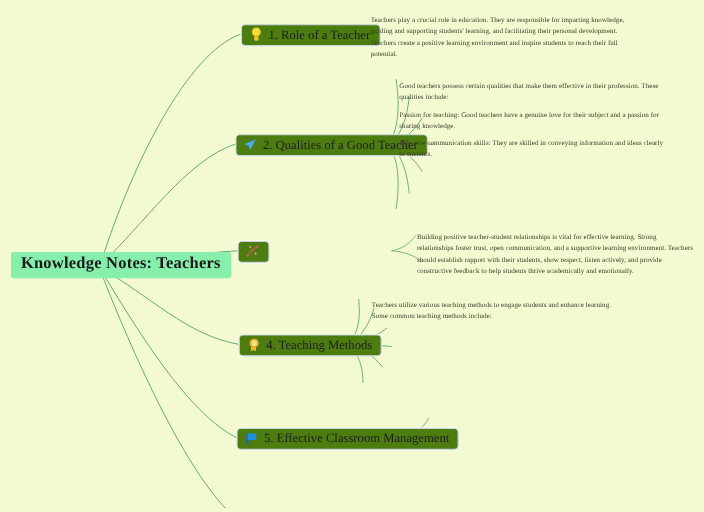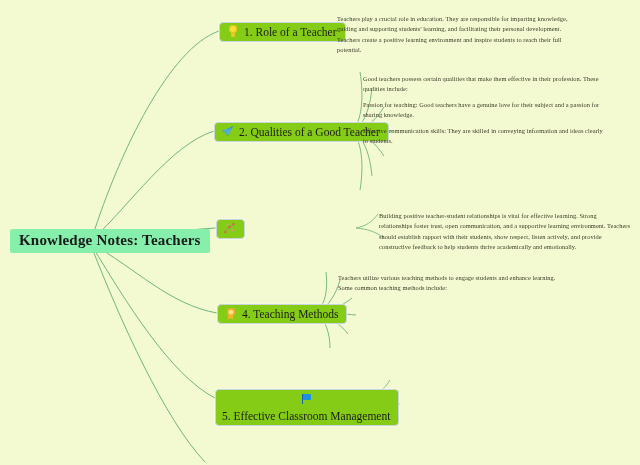--- a/index.html
+++ b/index.html
@@ -19,21 +19,21 @@
     border-radius:2px;
     font-size:15px;font-weight:bold;color:#1a1a1a;
     letter-spacing:.2px;white-space:nowrap;
     line-height:1.15;
   }
 
   
   .branch{
     position:absolute;
     display:flex;align-items:center;gap:5px;
-    background:#84cc16;
+    background:#4d7c0f;
     border:1px solid #c9d4dd;
     border-radius:4px;
     padding:2px 8px 3px 6px;
     font-size:11.5px;color:#1d1d1d;
     white-space:nowrap;
     box-shadow:0 0 0 .5px rgba(255,255,255,.6);
   }
   .branch .ic{width:13px;height:13px;display:inline-block;position:relative;flex:none;}
 
   
@@ -173,18 +173,18 @@
   </div>
 
   <div class="branch" style="left:217px;top:304px;justify-content:flex-end;">
     <span class="ic ic-award"></span>
     <span>4. Teaching Methods</span>
   </div>
   <div class="note" style="left:338px;top:273px;width:226px;">
     <p>Teachers utilize various teaching methods to engage students and enhance learning. Some common teaching methods include:</p>
   </div>
 
-  <div class="branch" style="left:215px;top:389px;flex-direction:column;">
+  <div class="branch" style="left:215px;top:389px;">
     <span class="ic ic-flag"></span>
     <span>5. Effective Classroom Management</span>
   </div>
 
 </div>
 
 </body></html>

